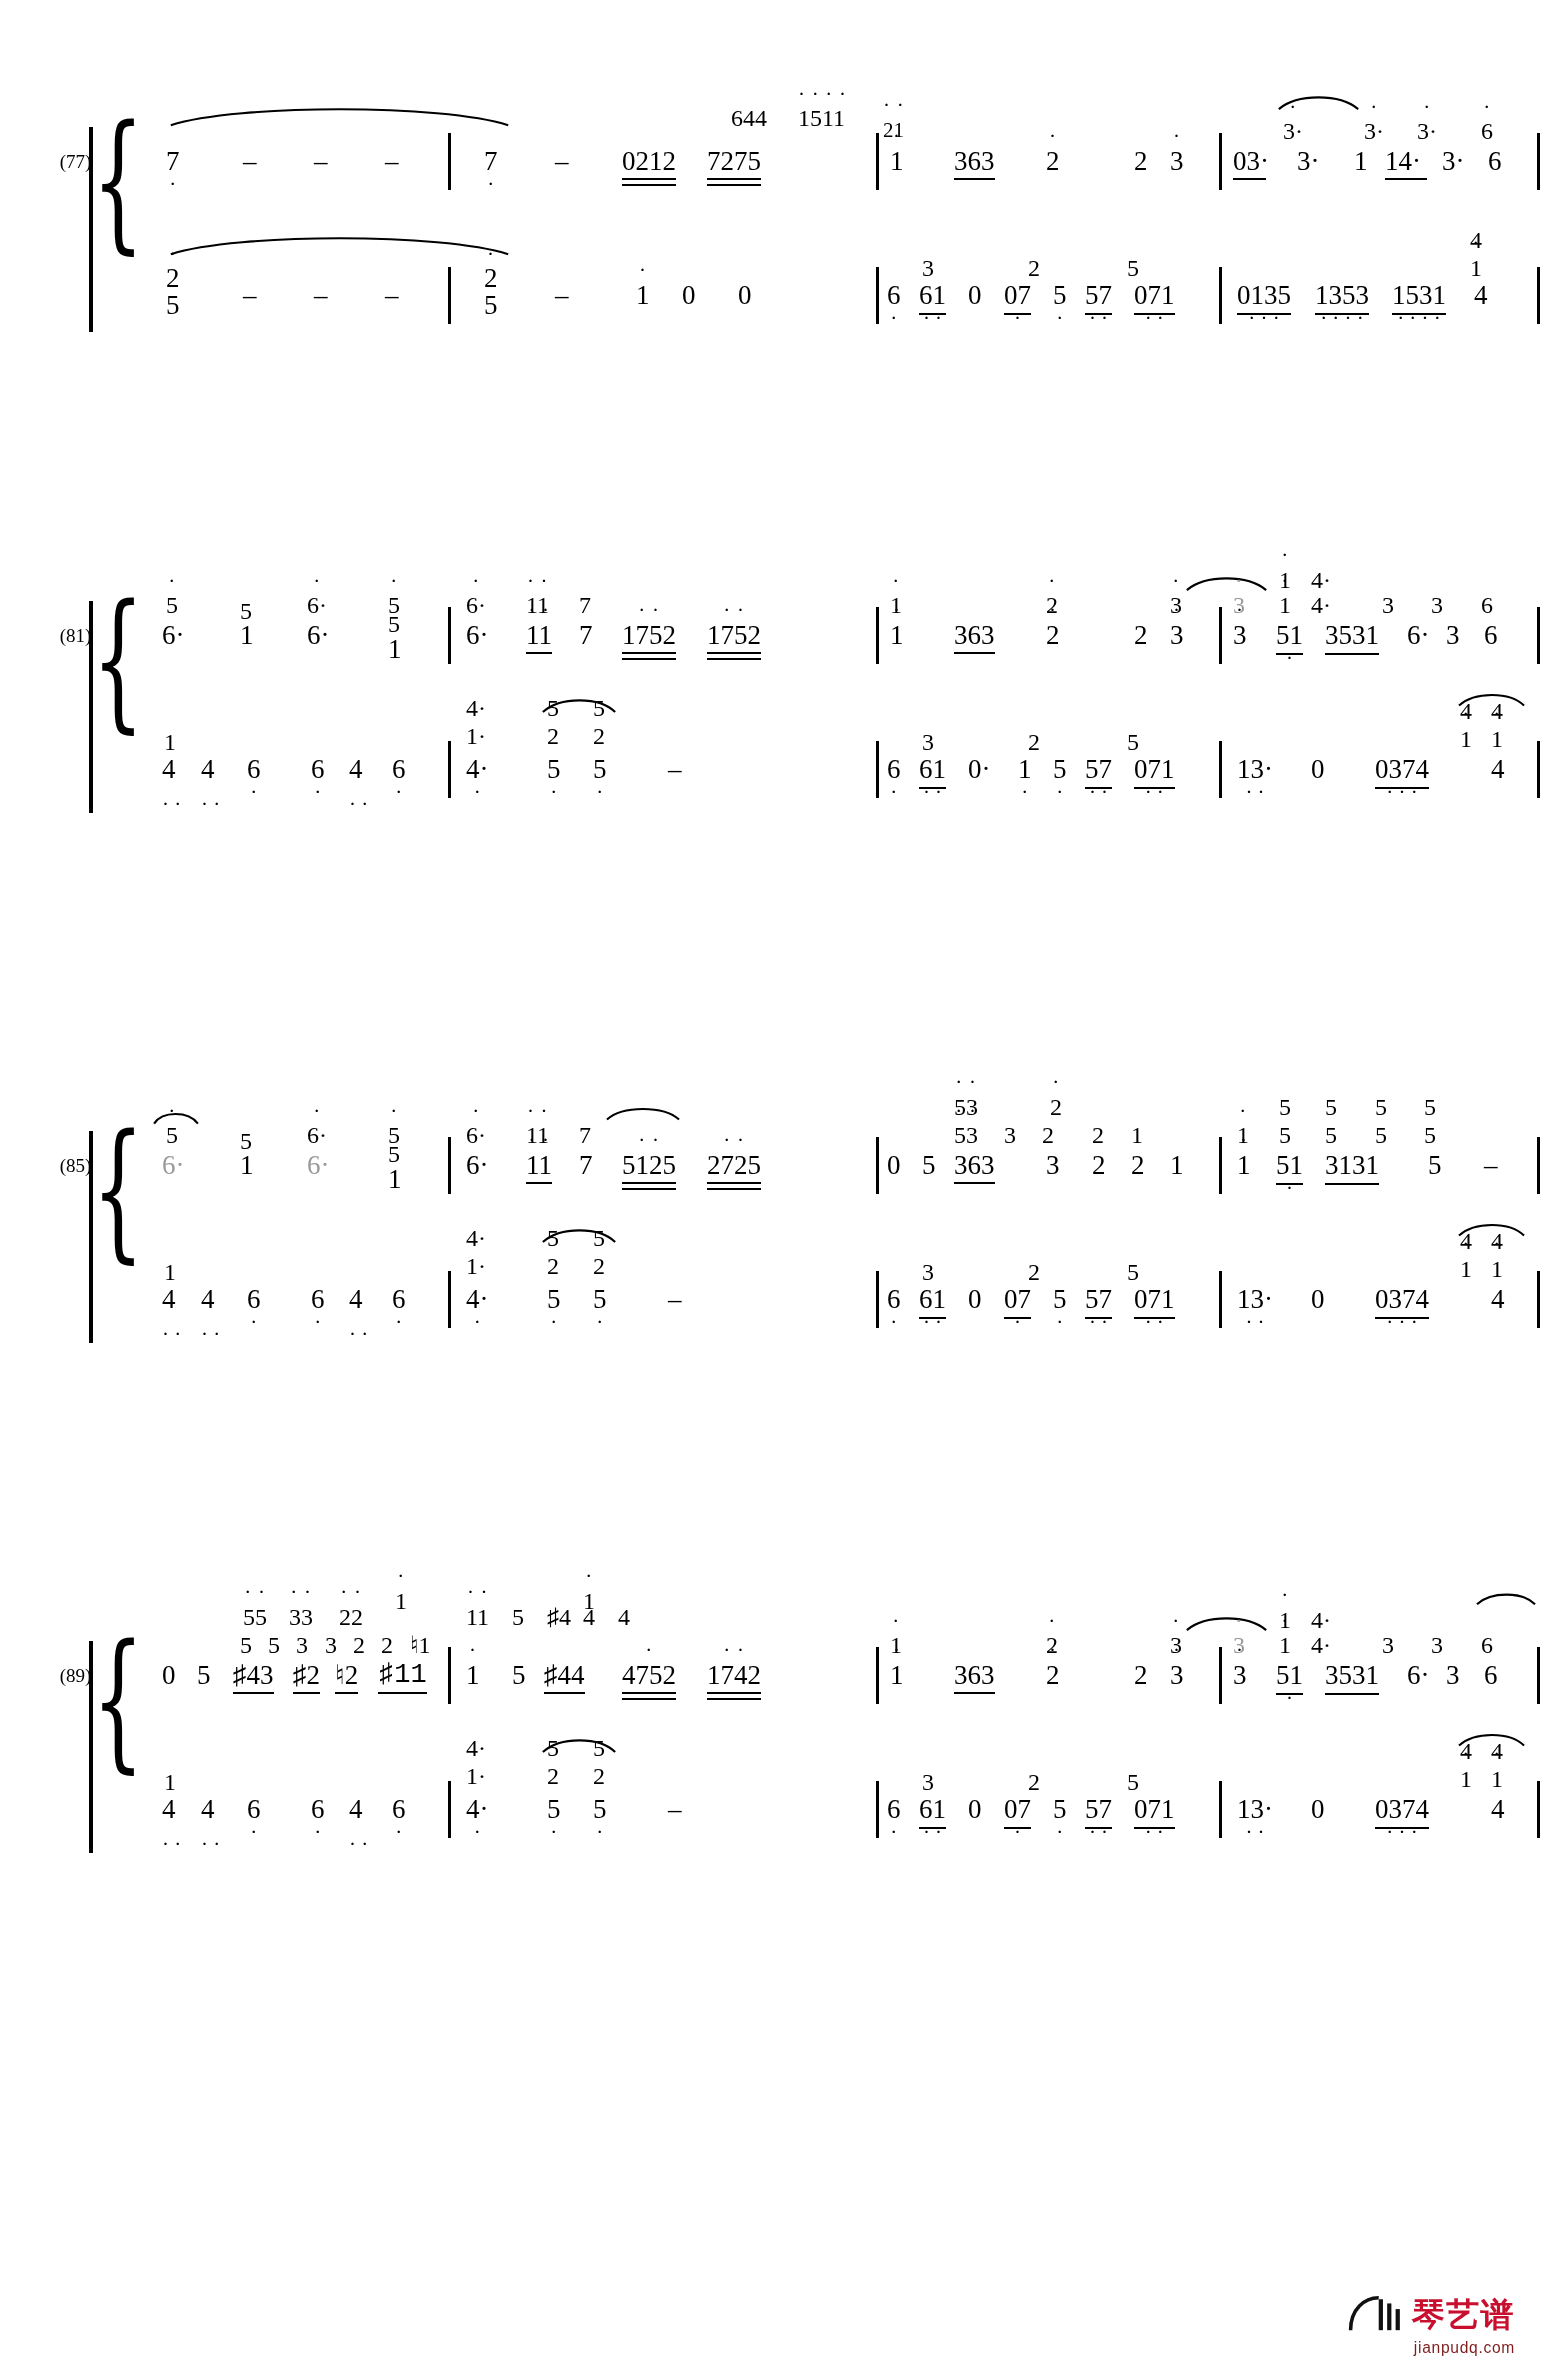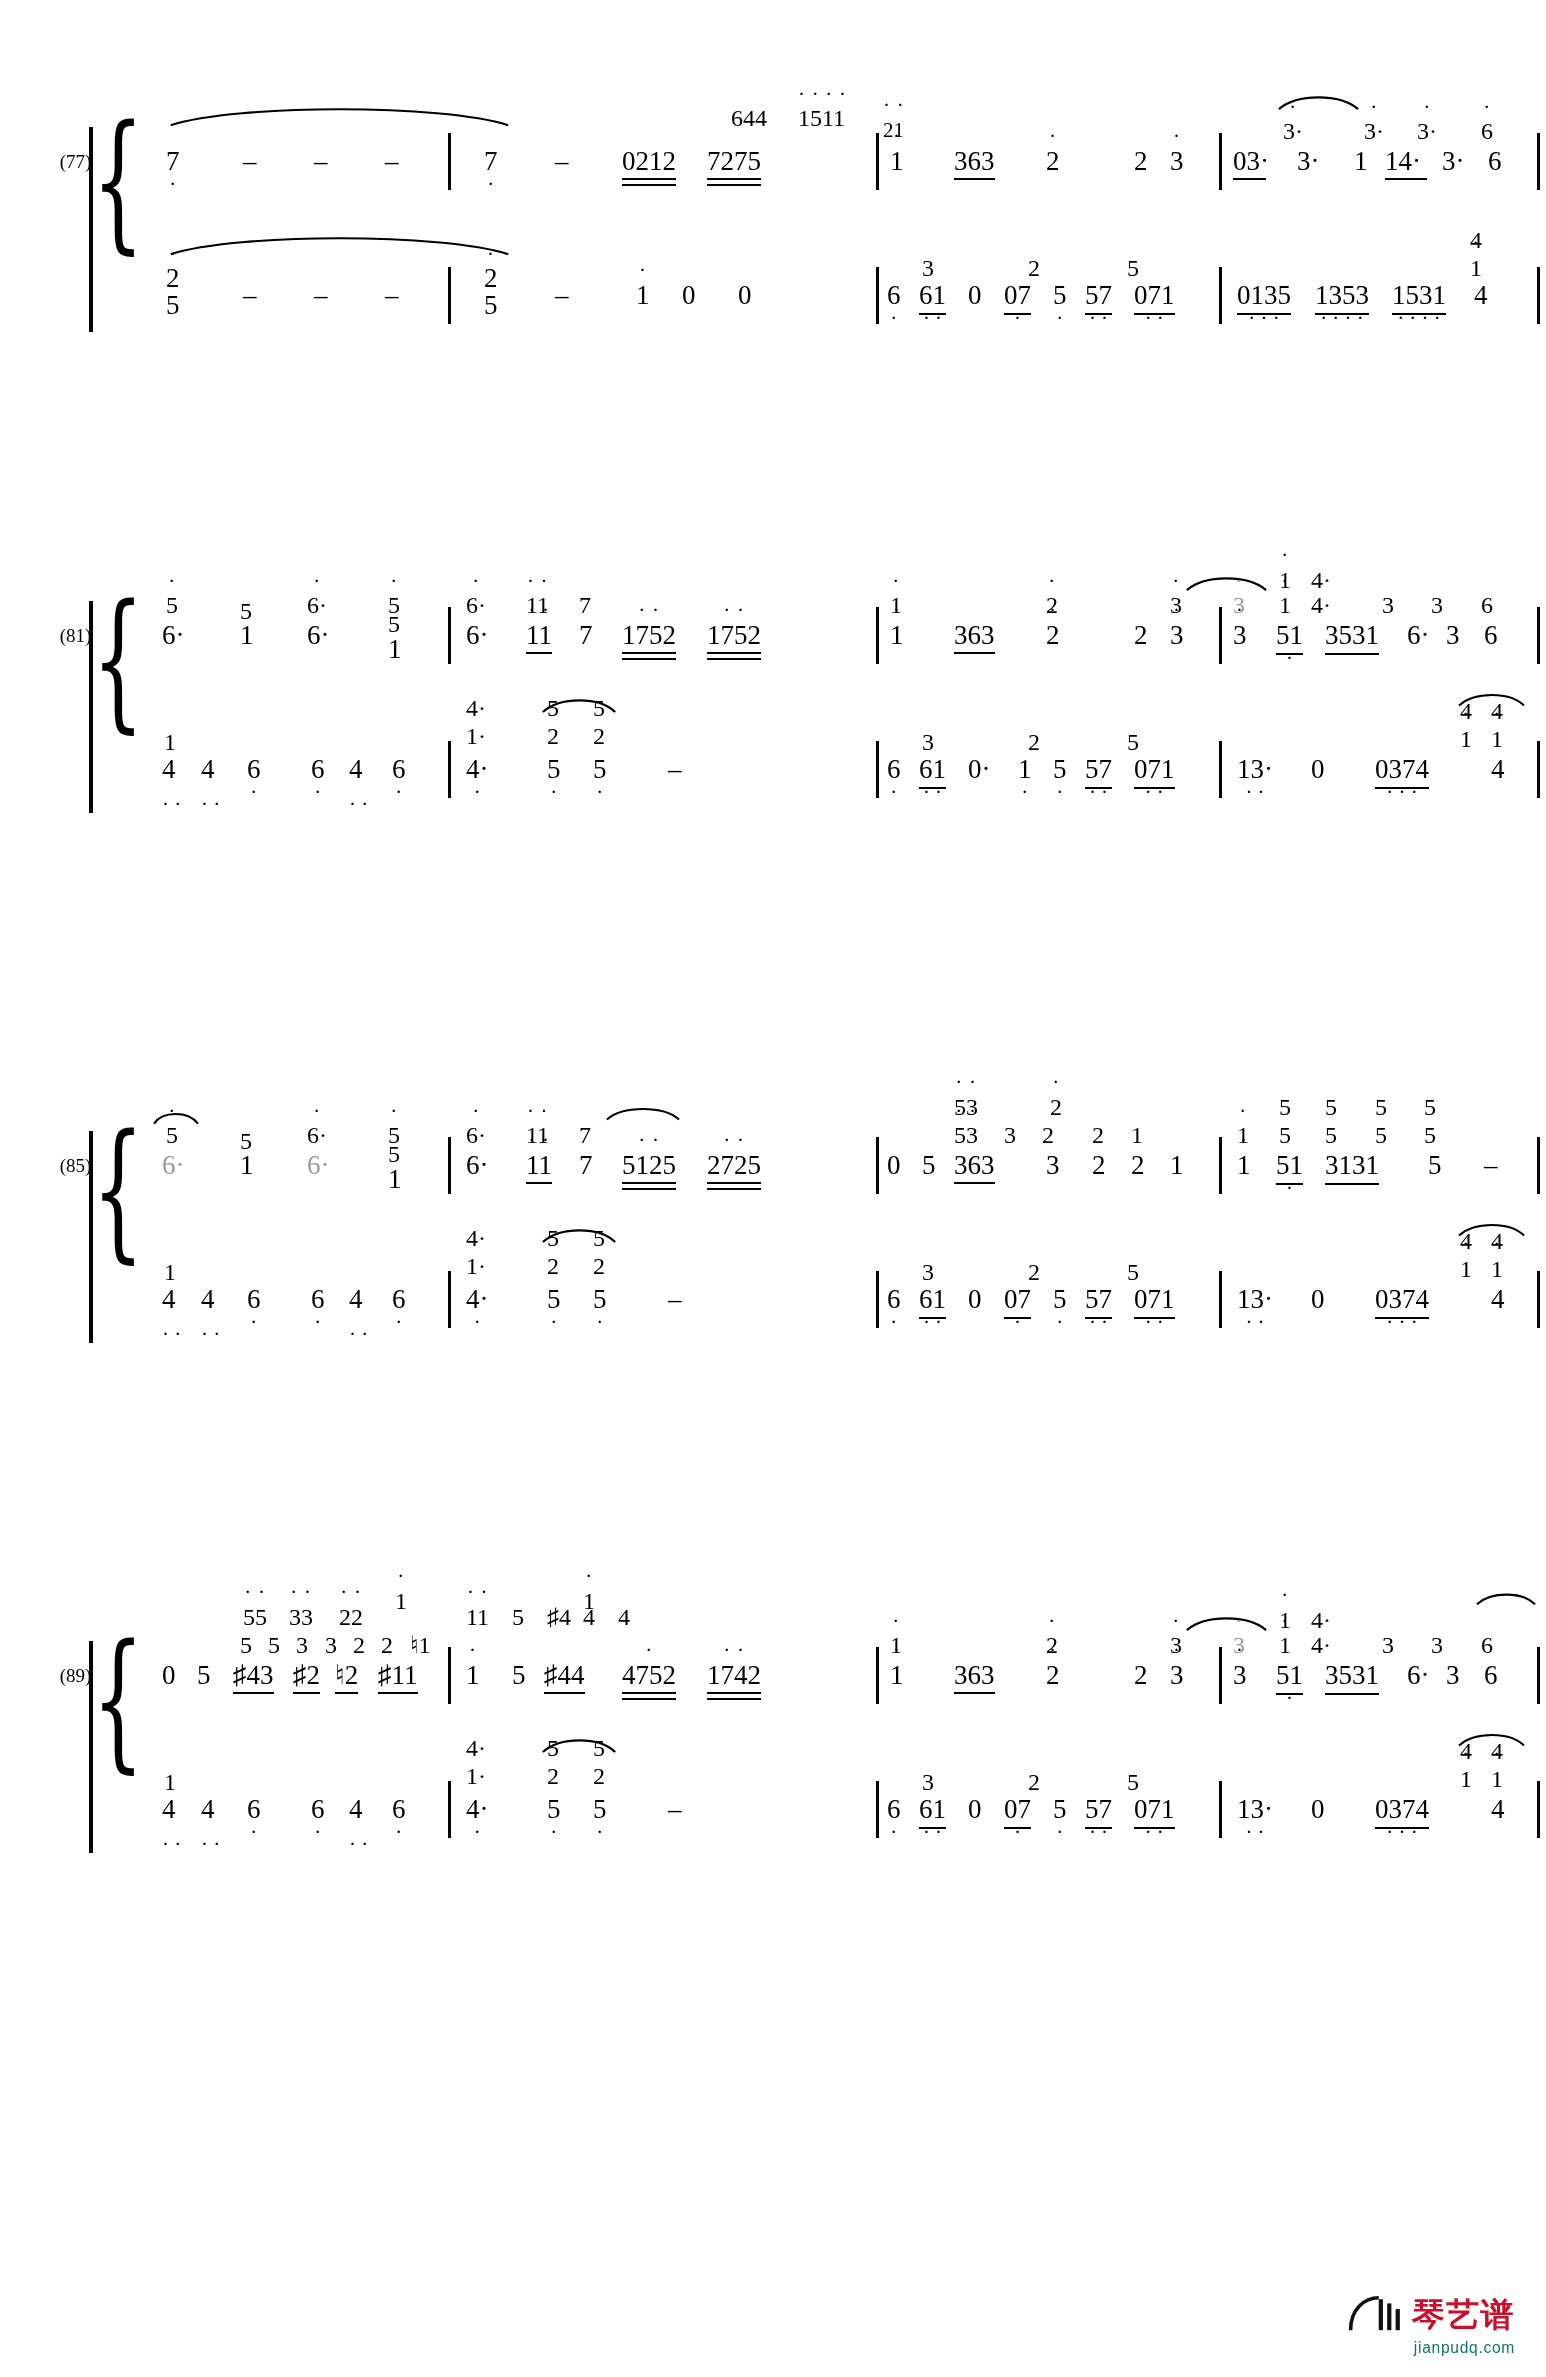--- a/index.html
+++ b/index.html
@@ -141,21 +141,21 @@
   .wm-text {
     display: inline-block;
     vertical-align: middle;
     color: #c8102e;
     font-size: 33px;
     font-weight: bold;
     letter-spacing: 1.4px;
   }
   .wm-sub {
     margin-top: 1.4px;
-    color: #0f766e;
+    color: #7f1d1d;
     font-size: 15.6px;
     letter-spacing: 0.7px;
   }
 </style>
 </head>
 <body>
 
 <div class="sheet">
 
   <div class="system" id="sys-77">
@@ -469,21 +469,21 @@
       <div class="grp" style="left:187px;top:-2.8px;font-size:24px;">3</div>
       <div class="grp" style="left:216px;top:-2.8px;font-size:24px;">3</div>
       <div class="grp" style="left:244px;top:-2.8px;font-size:24px;">2</div>
       <div class="grp" style="left:272px;top:-2.8px;font-size:24px;">2</div>
       <div class="grp" style="left:301px;top:-2.8px;font-size:24px;">♮1</div>
       <div class="grp" style="left:53px;top:27px;">0</div>
       <div class="grp" style="left:88px;top:27px;">5</div>
       <div class="grp" style="left:124px;top:27px;">♯43<div class="beam1" style="left:0;right:0;bottom:-5px;"></div></div>
       <div class="grp" style="left:184px;top:27px;">♯2<div class="beam1" style="left:0;right:0;bottom:-5px;"></div></div>
       <div class="grp" style="left:226px;top:27px;">♮2<div class="beam1" style="left:0;right:0;bottom:-5px;"></div></div>
-      <div class="grp" style="left:269px;top:27px;">♯11<div class="beam1" style="left:0;right:0;bottom:-5px;"></div></div>
+      <div class="grp" style="left:269px;top:27px;font-family:Liberation Mono, monospace;">♯11<div class="beam1" style="left:0;right:0;bottom:-5px;"></div></div>
       <div class="barline" style="left:339px;top:12.7px;height:57px;"></div>
       <div class="grp" style="left:474px;top:-47px;font-size:24px;"><span class="main">1<span class="up1">·</span></span></div>
       <div class="grp" style="left:357px;top:-31px;font-size:24px;"><span class="main">11<span class="up1">· ·</span></span></div>
       <div class="grp" style="left:403px;top:-31px;font-size:24px;">5</div>
       <div class="grp" style="left:438px;top:-31px;font-size:24px;">♯4</div>
       <div class="grp" style="left:474px;top:-31px;font-size:24px;">4</div>
       <div class="grp" style="left:509px;top:-31px;font-size:24px;">4</div>
       <div class="grp" style="left:357px;top:27px;"><span class="main">1<span class="up1">·</span></span></div>
       <div class="grp" style="left:403px;top:27px;">5</div>
       <div class="grp" style="left:435px;top:27px;">♯44<div class="beam1" style="left:0;right:0;bottom:-5px;"></div></div>

